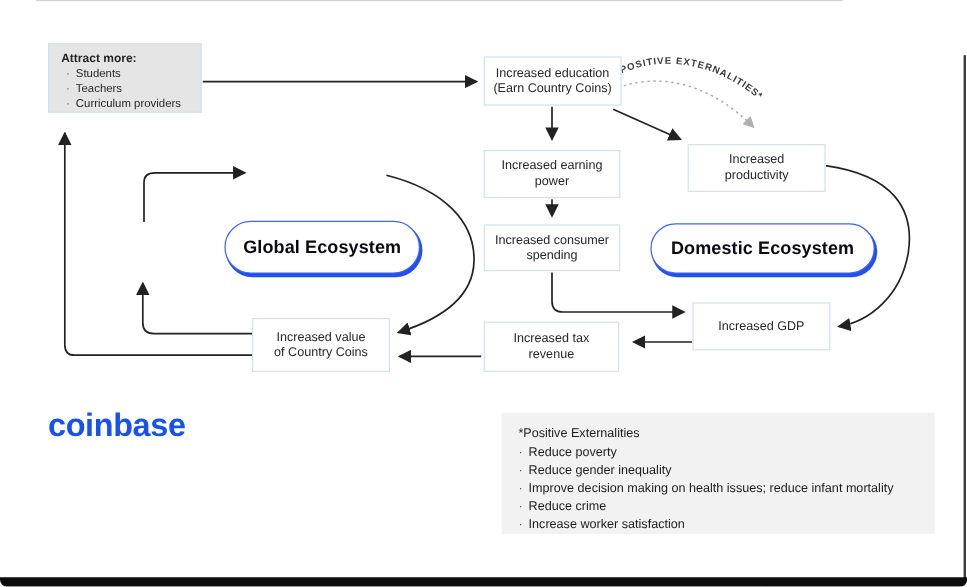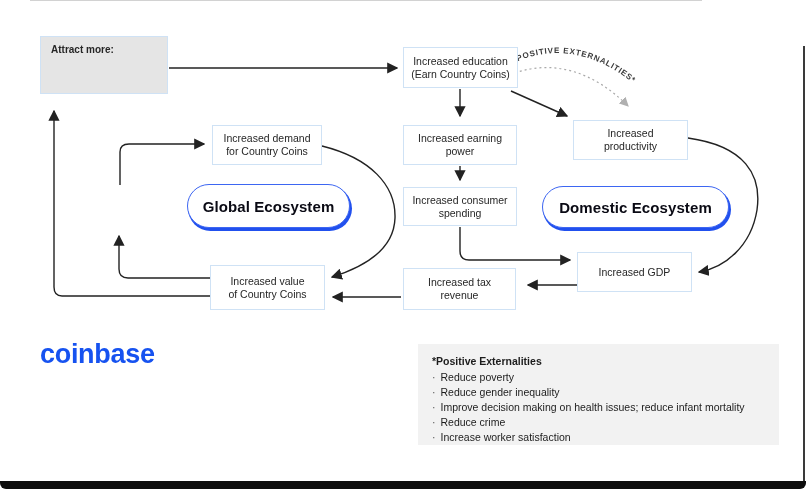--- a/index.html
+++ b/index.html
@@ -32,21 +32,21 @@
   }
   .logo{
     position:absolute;left:40px;top:339px;font-size:27px;font-weight:700;
     color:var(--logo,#1652f0);letter-spacing:-.3px;
   }
   .panel{
     position:absolute;left:418px;top:344px;width:361px;height:101px;
     background:var(--panel-bg,#f2f2f2);box-sizing:border-box;padding:10px 14px;
     font-size:10.5px;color:#1c1c1c;
   }
-  .panel .ttl{font-weight:700;line-height:15px;margin-bottom:1px;}
+  .panel .ttl{font-weight:400;line-height:15px;margin-bottom:1px;}
   .panel ul{list-style:none;margin:0;padding:0;}
   .panel li{line-height:15px;}
   .frame-top{position:absolute;left:30px;top:0;width:672px;height:1px;background:#d2d2d2;}
   .frame-right{position:absolute;left:803px;top:46px;width:2px;height:436px;background:#3a3a3a;}
   .frame-bottom{position:absolute;left:0;top:481px;width:806px;height:8px;background:#0d0d0d;border-radius:0 0 6px 6px;}
 </style>
 </head>
 <body>
 
 <div class="canvas">
@@ -75,20 +75,25 @@
     <path class="ar" d="M401,297 H333" marker-end="url(#ah)"></path>
     <path class="ar" d="M322,146 C370,158 396,185 395,218 C394,250 364,267 332,277" marker-end="url(#ah)"></path>
     <path class="ar" d="M120,185 V152 Q120,144 129,144 H204" marker-end="url(#ah)"></path>
     <path class="ar" d="M210,278 H128 Q119,278 119,269 V236" marker-end="url(#ah)"></path>
     <path class="ar" d="M210,296 H62 Q54,296 54,287 V111" marker-end="url(#ah)"></path>
     <path class="ar" d="M688,138 C745,146 762,175 757,210 C751,247 724,268 699,272" marker-end="url(#ah)"></path>
   </svg>
 
   <div class="box-list" style="left:40px;top:36px;width:128px;height:58px;">
     <div class="ttl">Attract more:</div>
+    <ul class="blist">
+      <li><span class="blt">·</span><span>Students</span></li>
+      <li><span class="blt">·</span><span>Teachers</span></li>
+      <li><span class="blt">·</span><span>Curriculum providers</span></li>
+    </ul>
   </div>
 
   <div class="box" style="left:403px;top:47px;width:115px;height:41px;">
     <span>Increased education</span>
     <span>(Earn Country Coins)</span>
   </div>
 
   <div class="box" style="left:403px;top:125px;width:114px;height:40px;">
     <span>Increased earning</span>
     <span>power</span>
@@ -97,24 +102,20 @@
   <div class="box" style="left:403px;top:187px;width:114px;height:39px;">
     <span>Increased consumer</span>
     <span>spending</span>
   </div>
 
   <div class="box" style="left:403px;top:268px;width:113px;height:42px;">
     <span>Increased tax</span>
     <span>revenue</span>
   </div>
 
-  <div class="box" style="left:212px;top:125px;width:110px;height:40px;">
-    <span>Increased demand</span>
-    <span>for Country Coins</span>
-  </div>
 
 
   <div class="box" style="left:210px;top:265px;width:115px;height:45px;">
     <span>Increased value</span>
     <span>of Country Coins</span>
   </div>
 
   <div class="box" style="left:573px;top:120px;width:115px;height:40px;">
     <span>Increased</span>
     <span>productivity</span>

